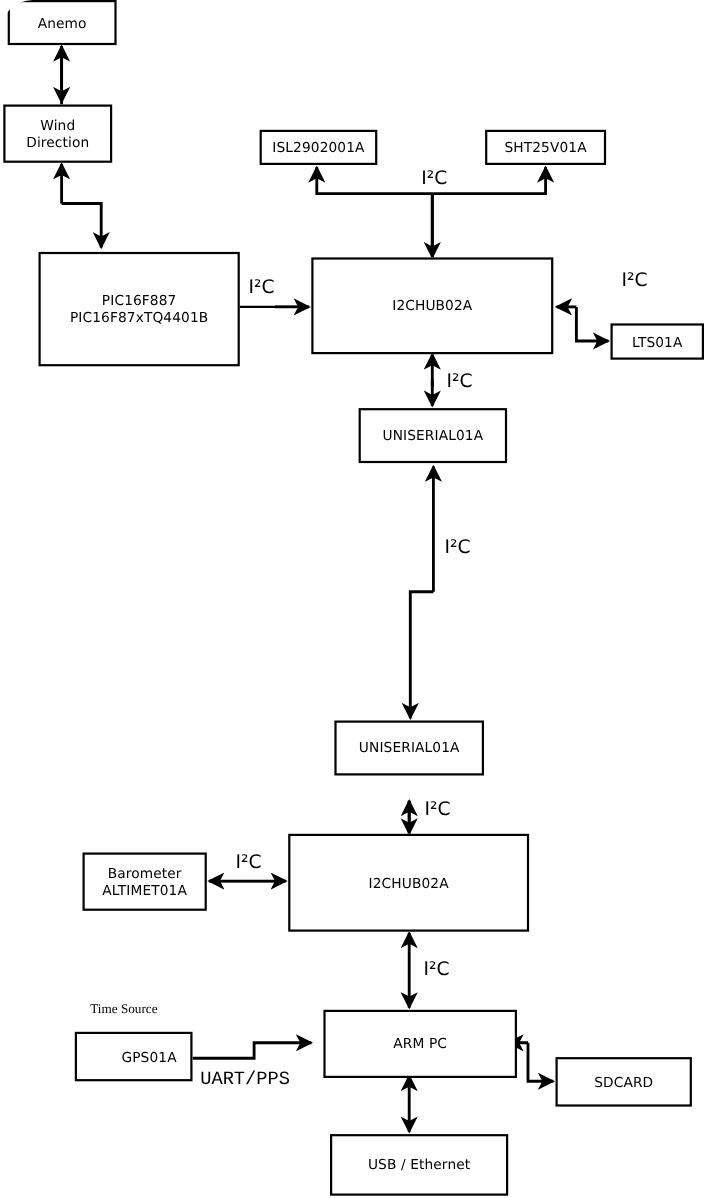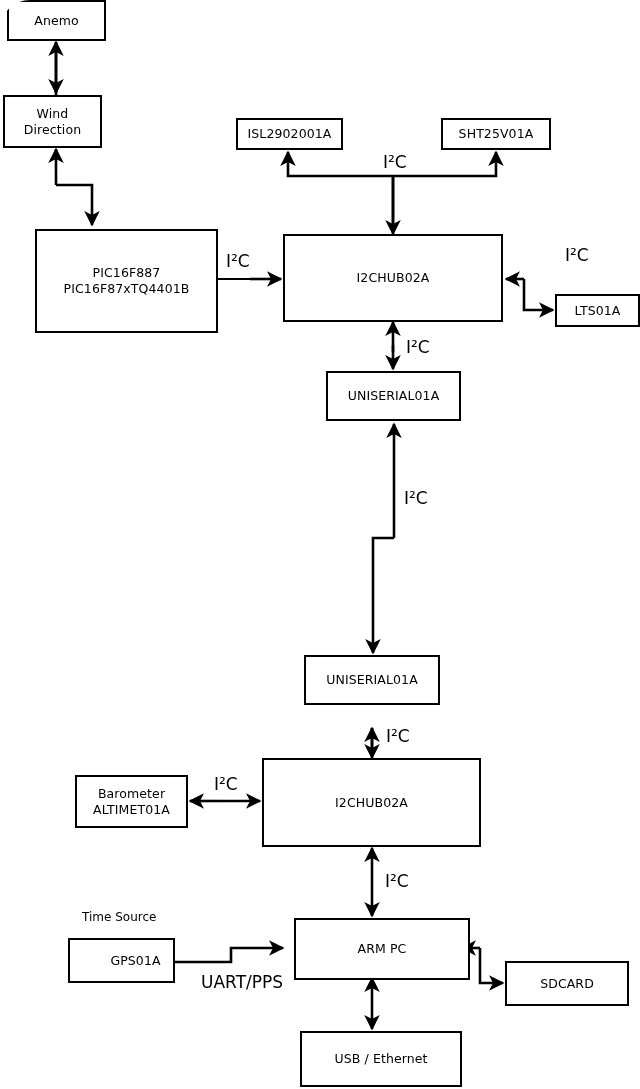--- a/index.html
+++ b/index.html
@@ -51,20 +51,21 @@
     white-space: nowrap;
     z-index: 3;
     background: transparent;
   }
   .free-label {
     position: absolute;
     font-size: 12px;
     color: #000000;
     white-space: nowrap;
     z-index: 3;
+    font-family: Liberation Serif, serif;
   }
 </style>
 </head>
 <body>
 
 <div id="canvas">
 
   <svg id="wires" viewBox="0 0 640 1089" width="640" height="1089" xmlns="http://www.w3.org/2000/svg">
     <defs>
       <marker id="ah" viewBox="0 0 10 10" refX="9" refY="5" markerWidth="6" markerHeight="6" orient="auto-start-reverse">
@@ -187,17 +188,17 @@
   <div class="edge-label" style="left:406px; top:337px;">I²C</div>
 
   <div class="edge-label" style="left:404px; top:488px;">I²C</div>
 
   <div class="edge-label" style="left:386px; top:726px;">I²C</div>
 
   <div class="edge-label" style="left:214px; top:774px;">I²C</div>
 
   <div class="edge-label" style="left:385px; top:871px;">I²C</div>
 
-  <div class="edge-label" style="left:201px; top:972px;">UART/PPS</div>
+  <div class="edge-label" style="left:182px; top:972px;font-family:Liberation Mono, monospace;">UART/PPS</div>
 
   <div class="free-label" style="left:82px; top:910px;">Time Source</div>
 
 </div>
 
 </body></html>

